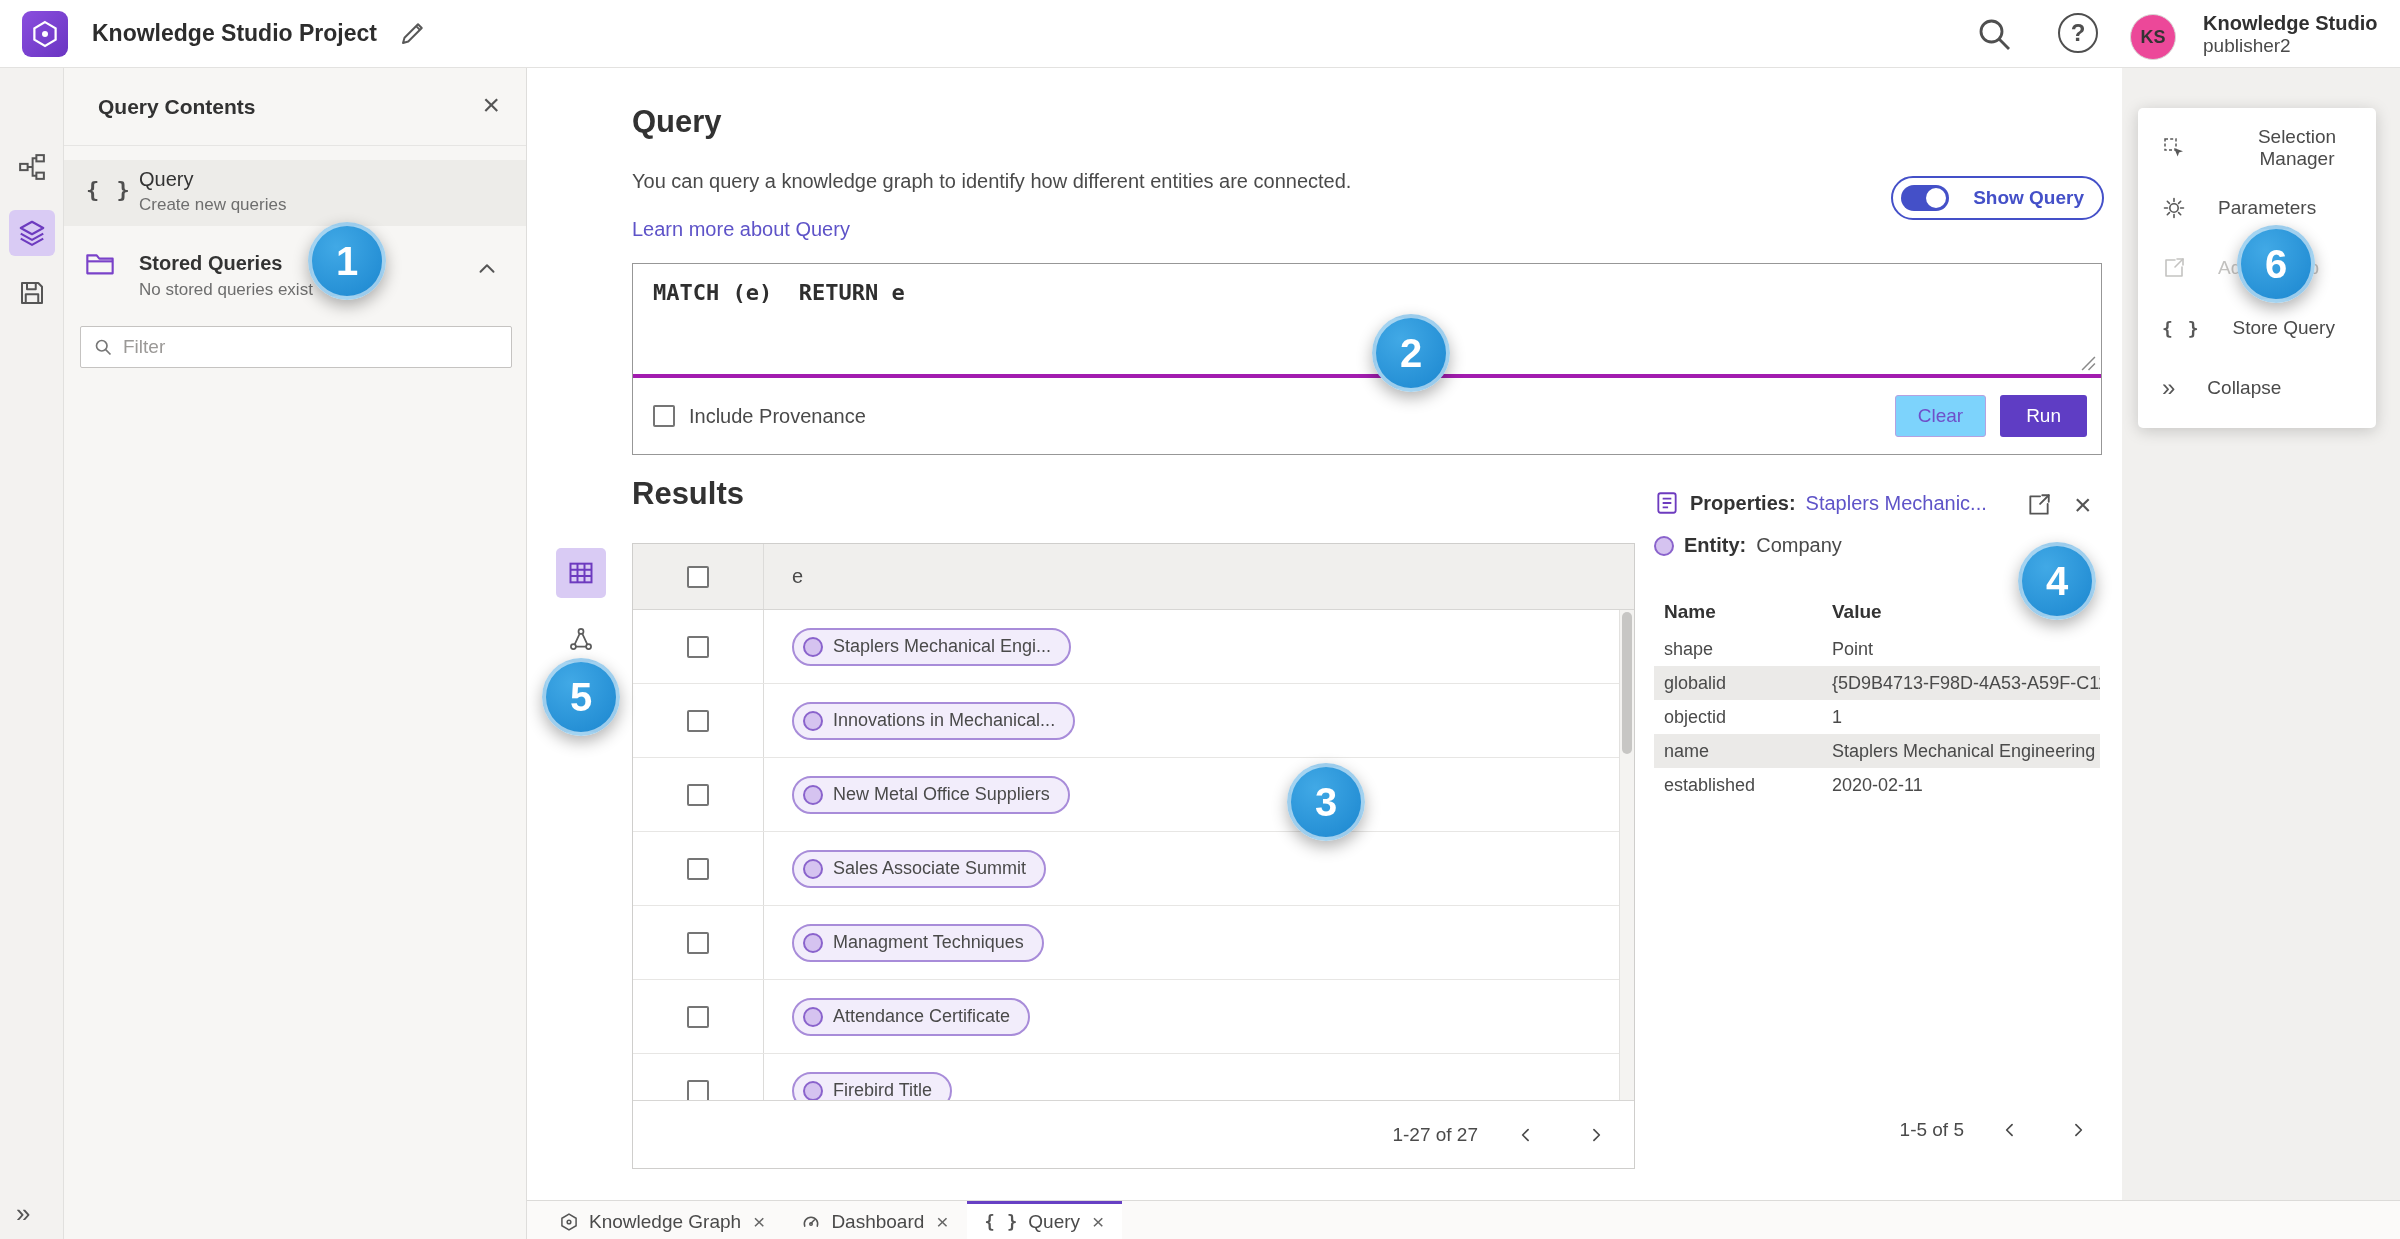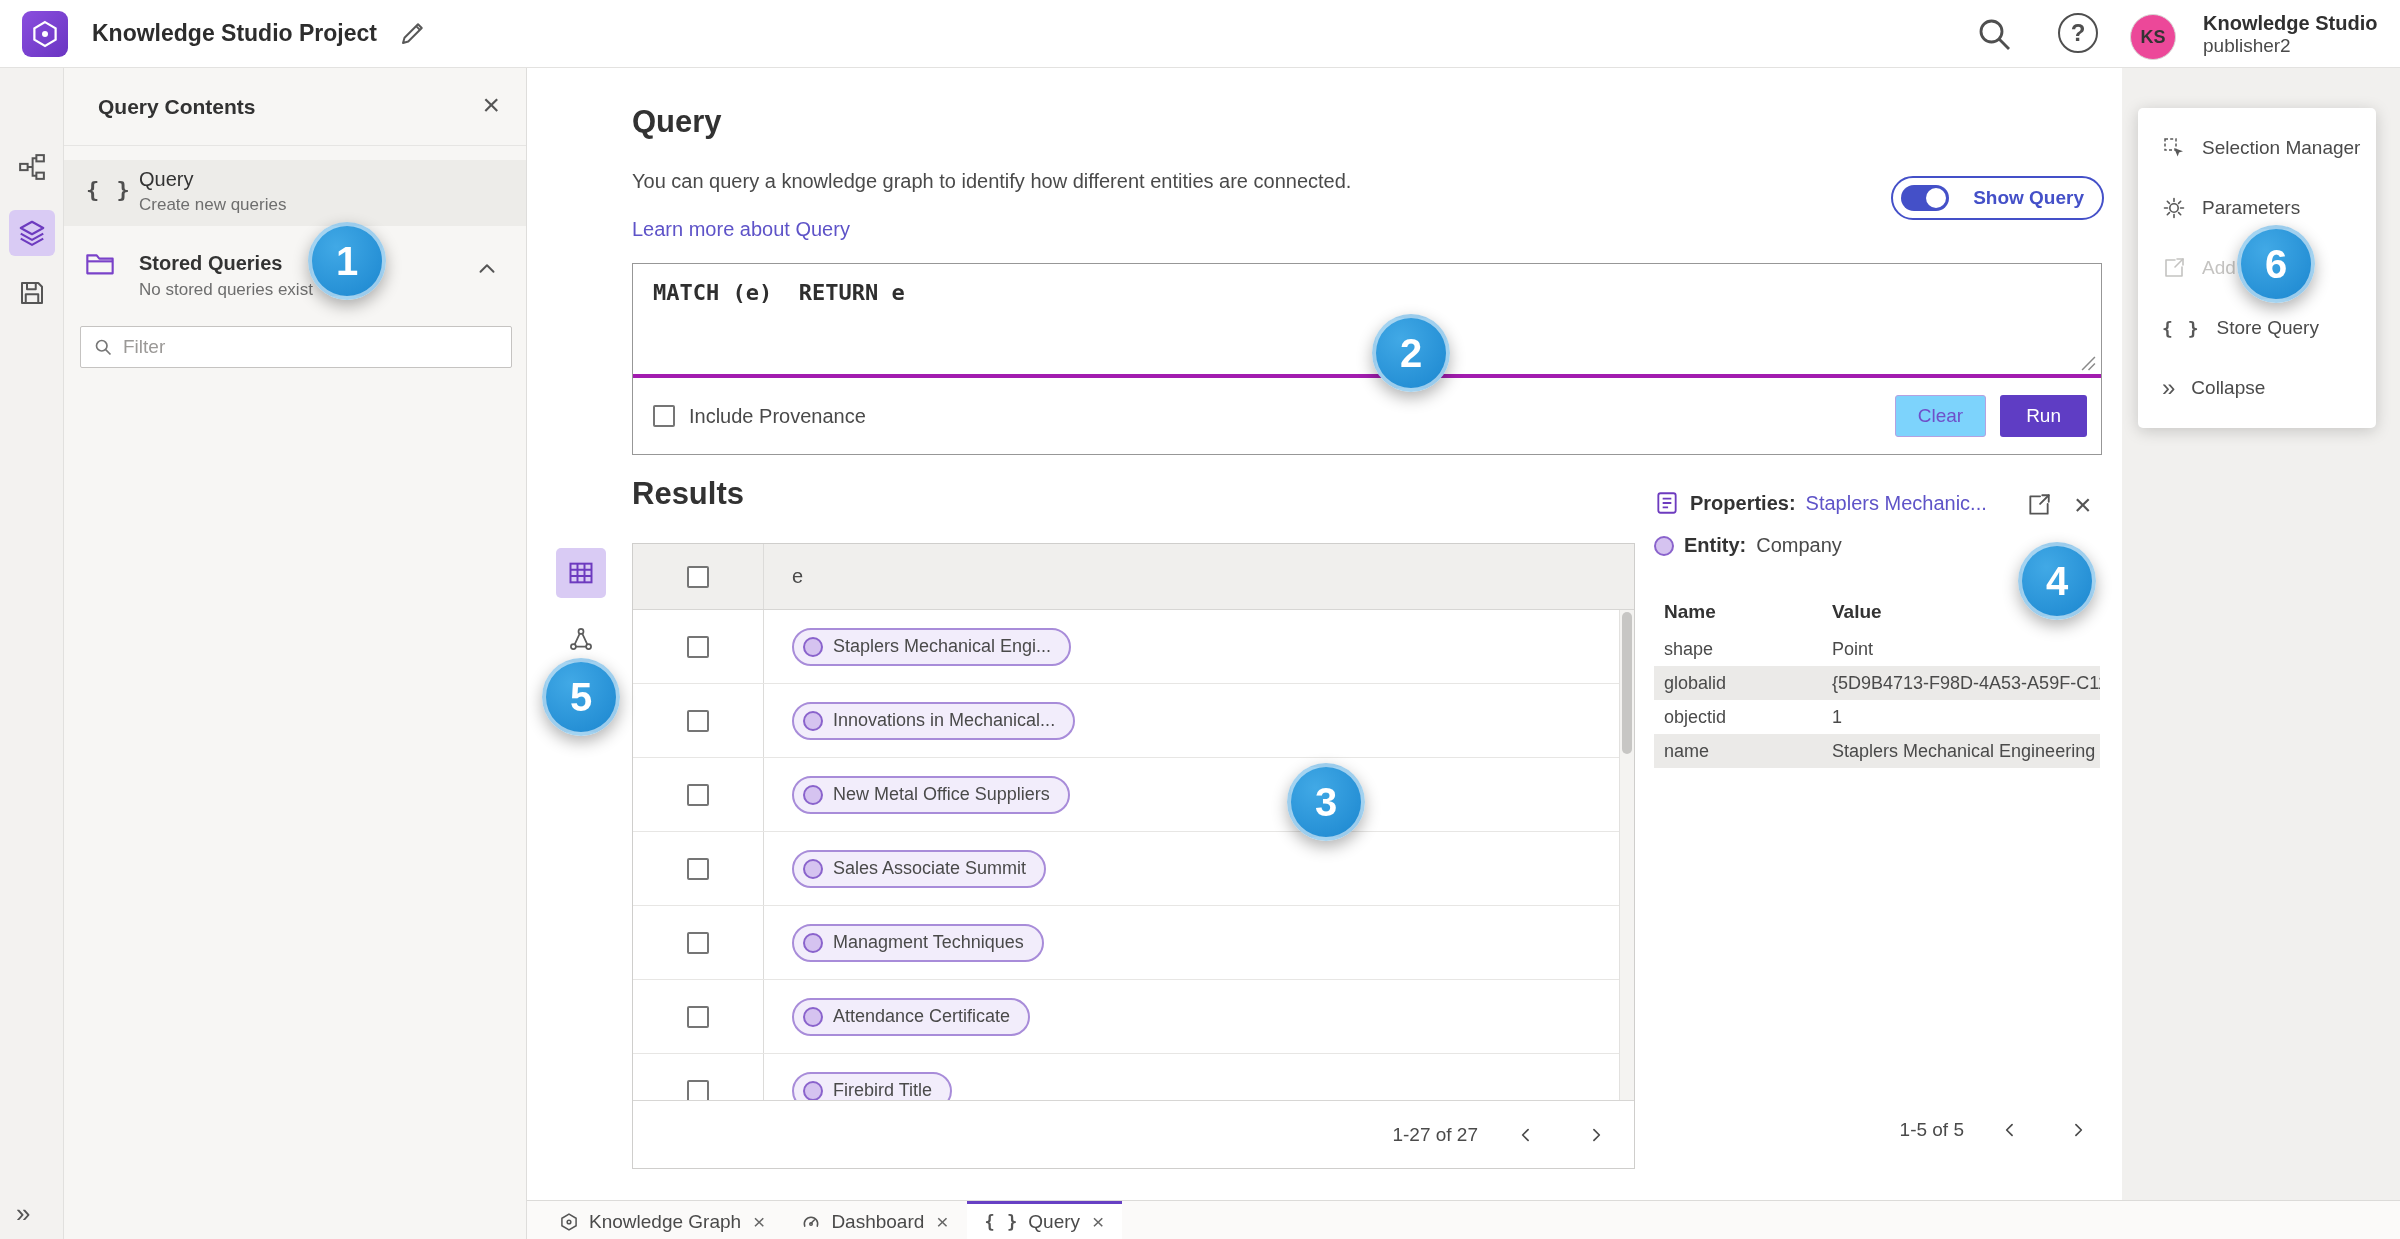--- a/index.html
+++ b/index.html
@@ -112,21 +112,21 @@
   .pt-row { display:flex; height:34px; align-items:center; font-size:18px; color:#4a4a4a; }
   .pt-row:nth-child(odd) { background:#ebeae8; }
   .pt-name { width:178px; min-width:178px; padding-left:10px; }
   .pt-value { flex:1; white-space:nowrap; overflow:hidden; padding-right:6px; }
   .p-foot { position:absolute; left:1654px; top:1108px; width:446px; display:flex; align-items:center; justify-content:flex-end;
             gap:24px; font-size:19px; color:#4a4a4a; z-index:2;}
 
   
   .ctx { position:absolute; left:2138px; top:108px; width:238px; background:#fff; border-radius:5px;
          box-shadow:0 3px 16px rgba(0,0,0,.18); padding:10px 0; z-index:8; }
-  .ctx-item { height:60px; display:flex; align-items:center; gap:16px; padding-left:24px; font-size:19px; color:#4a4a4a; cursor:pointer;text-align:center; }
+  .ctx-item { height:60px; display:flex; align-items:center; gap:32px; padding-left:24px; font-size:19px; color:#4a4a4a; cursor:pointer;text-align:center; }
   .ctx-item .ci { color:#585858; display:flex; }
   .ctx-item.disabled, .ctx-item.disabled .ci { color:#c4c3c1; cursor:default; }
   .ctx-collapse-glyph { font-size:24px; line-height:1; }
 
   
   .tabbar { position:absolute; left:527px; top:1200px; width:1873px; height:39px; background:#fbfaf9; border-top:1px solid #dcdbd9;
             display:flex; align-items:stretch; padding-left:14px; z-index:7; }
   .tab { display:flex; align-items:center; gap:10px; padding:0 18px; font-size:19px; color:#4a4a4a; border-top:3px solid transparent; cursor:pointer; }
   .tab.active { border-top-color:#6740c4; background:#fff; }
   .tab .ti { color:#555; display:flex; }
@@ -426,20 +426,24 @@
         <div class="pt-value">{5D9B4713-F98D-4A53-A59F-C11...</div>
     </div>
     <div class="pt-row">
       <div class="pt-name">objectid</div>
         <div class="pt-value">1</div>
     </div>
     <div class="pt-row">
       <div class="pt-name">name</div>
         <div class="pt-value">Staplers Mechanical Engineering</div>
     </div>
+    <div class="pt-row">
+      <div class="pt-name">established</div>
+        <div class="pt-value">2020-02-11</div>
+    </div>
   </div>
 
   <div class="p-foot">
     <span>1-5 of 5</span>
     <button class="pg-btn">
       <svg width="20" height="20" viewBox="0 0 24 24" fill="none" stroke="currentColor" stroke-width="2" stroke-linecap="round" stroke-linejoin="round">
           <path d="M14.5 5.5L8 12l6.5 6.5"></path>
         </svg>
     </button>
     <button class="pg-btn">

